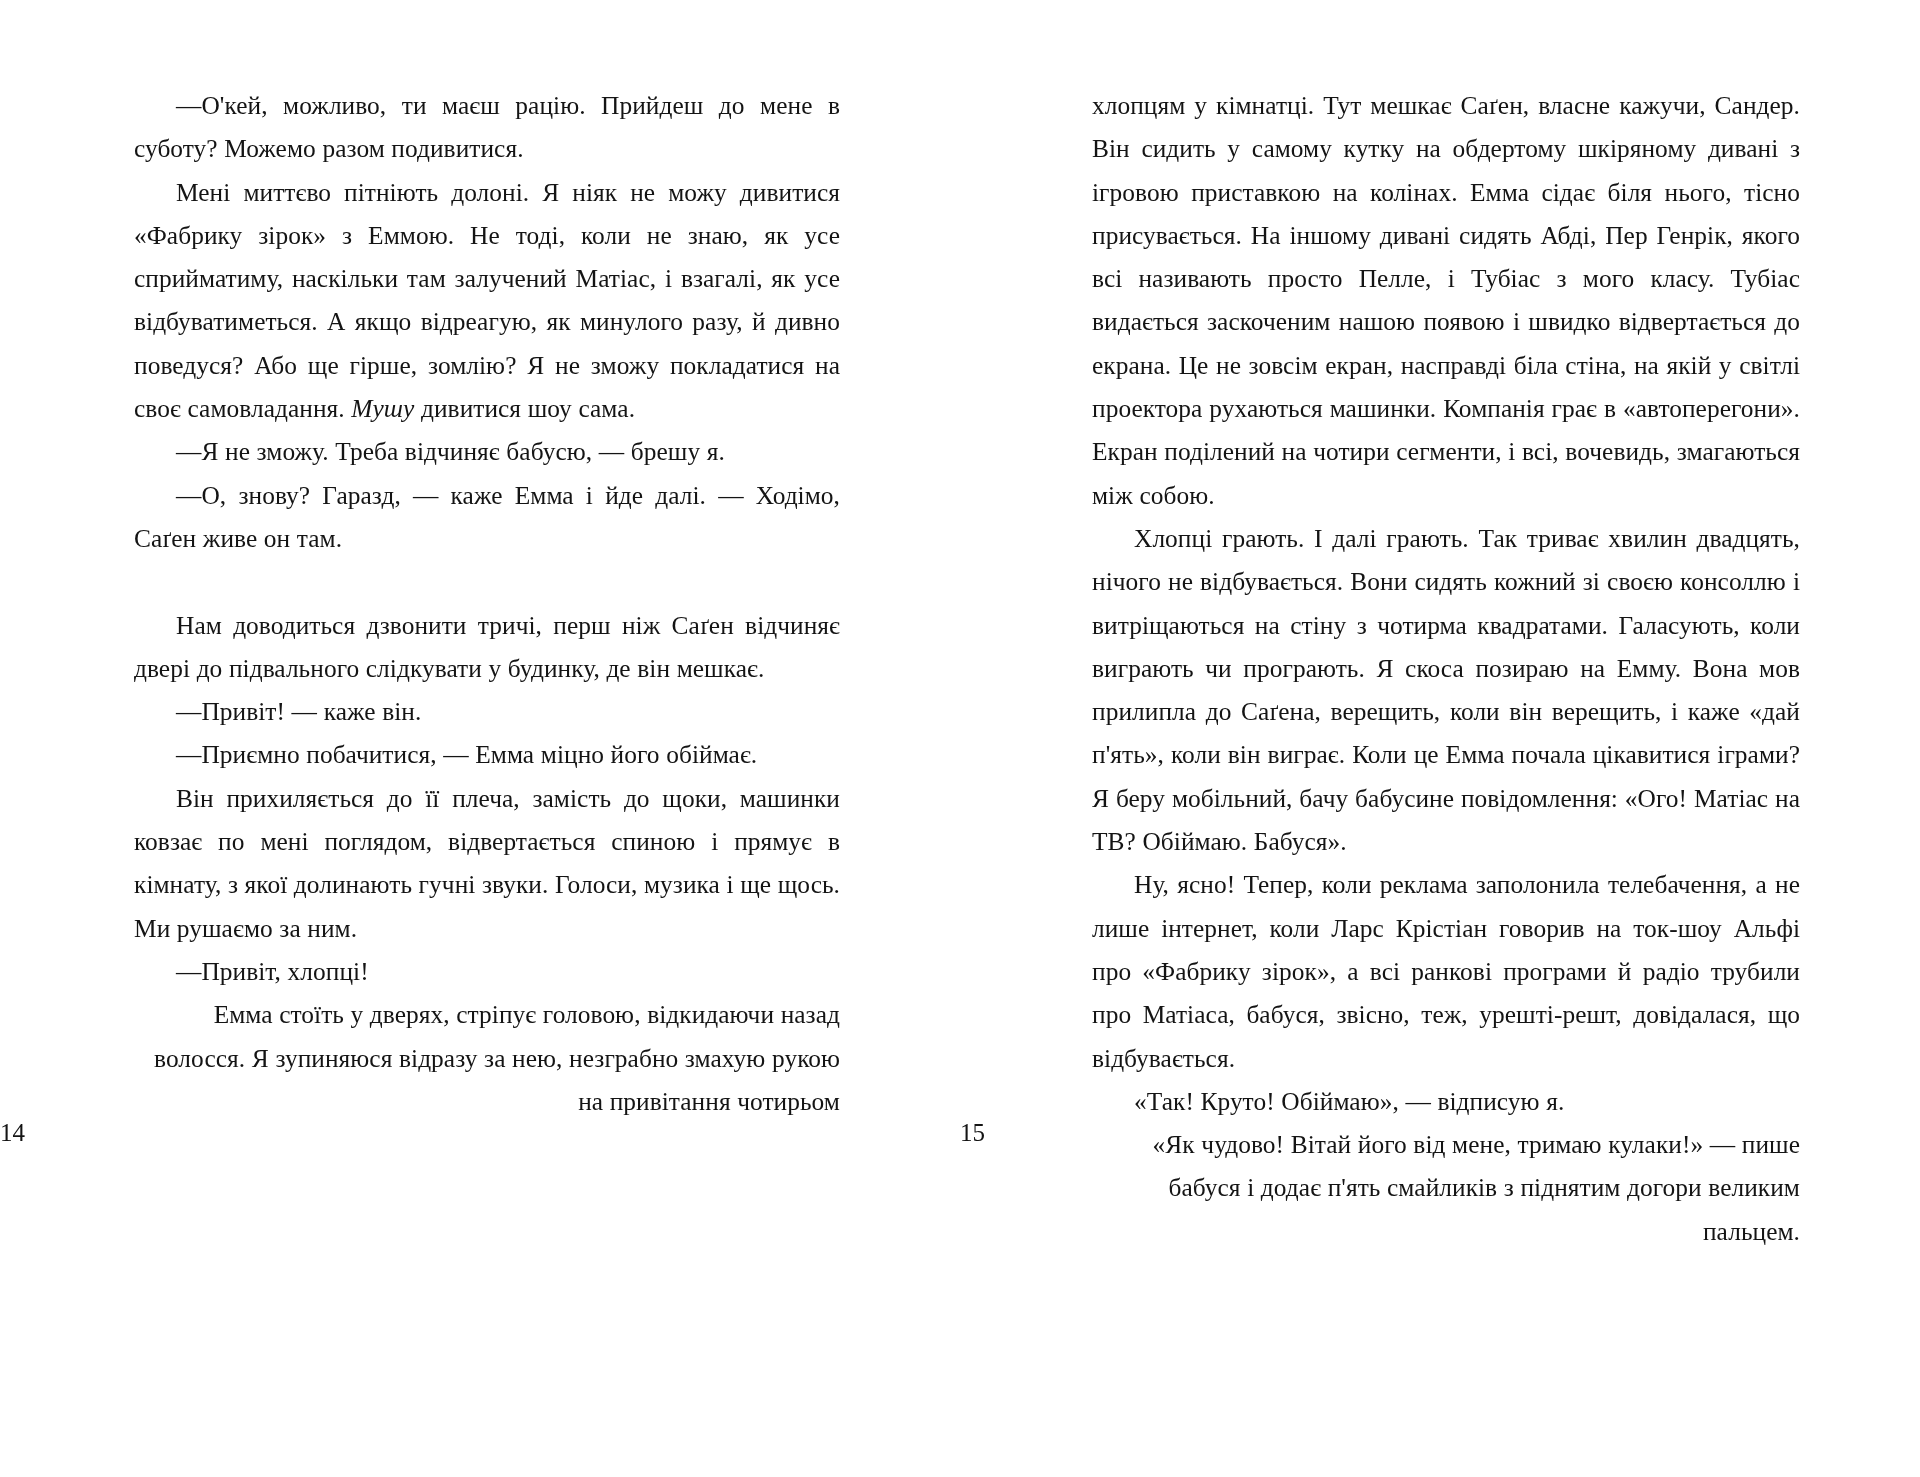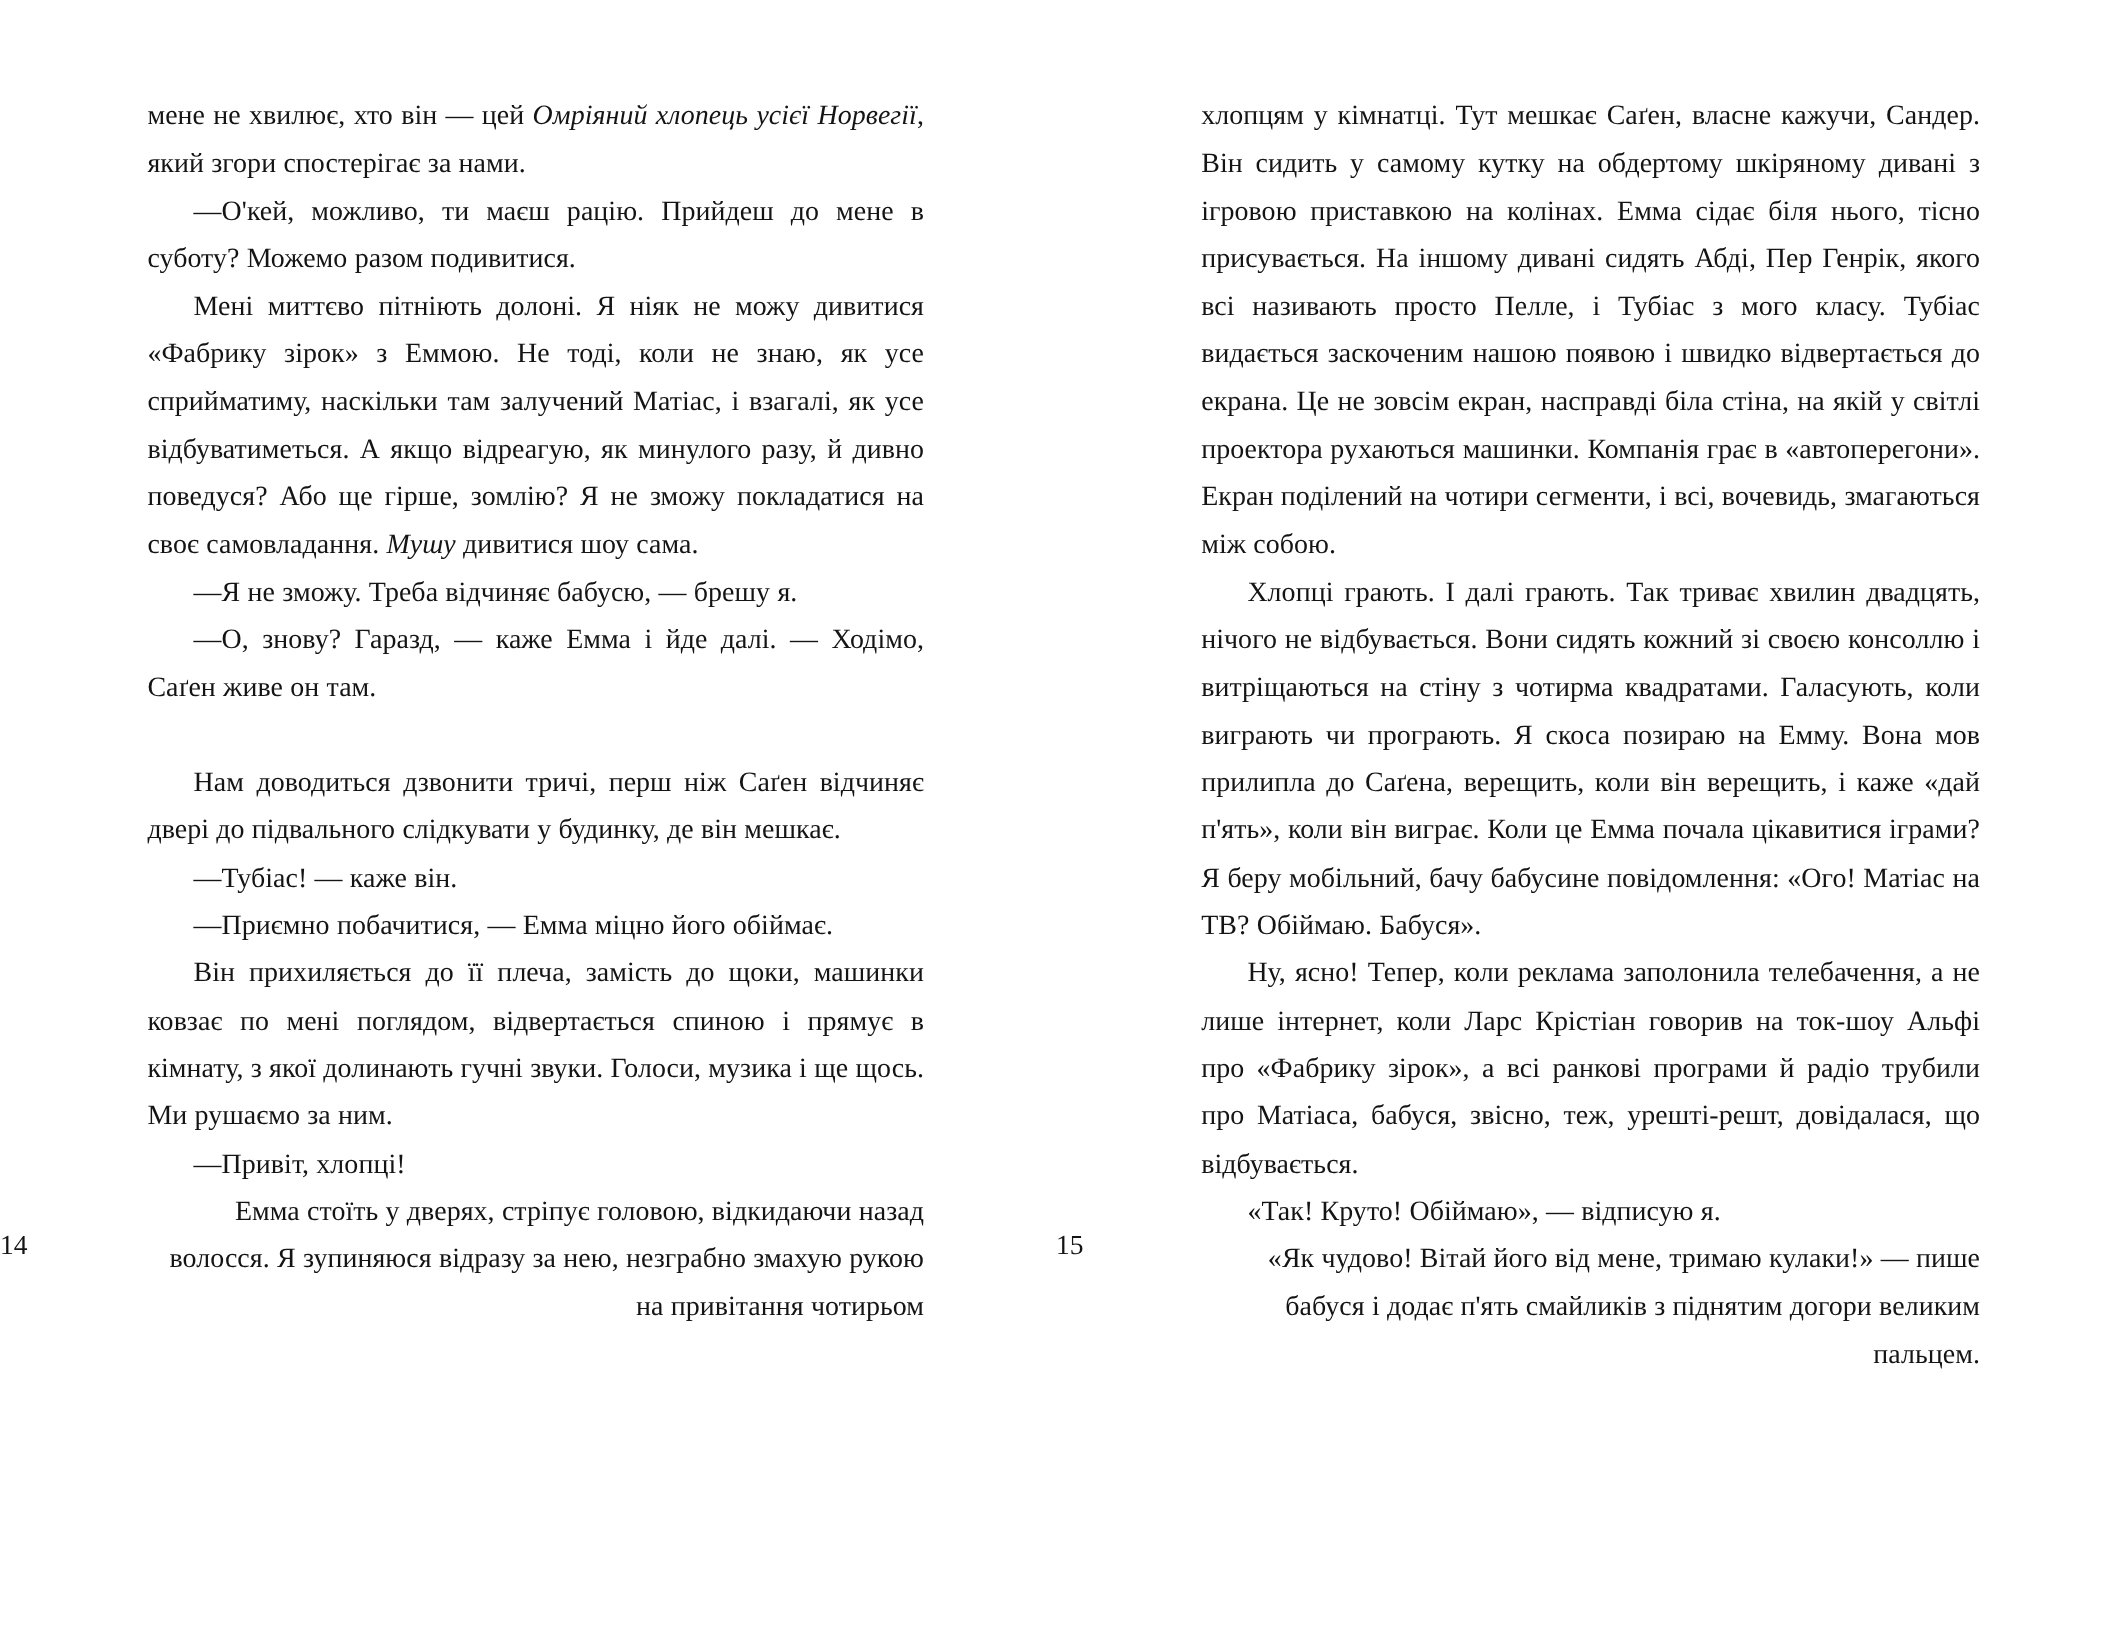--- a/index.html
+++ b/index.html
@@ -72,38 +72,35 @@
   .folio-right { bottom: 332px; }
 </style>
 </head>
 <body>
 
 <div class="spread">
 
   <div class="page page-left">
     <div class="textblock">
 
-      <p class="noindent">
-        <span>мене не хвилює, хто він — цей </span><em>Омріяний хлопець усієї Норвегії</em><span>, який згори спостерігає за нами.</span>
-      </p>
 
 
       <p class="indent">—О'кей, можливо, ти маєш рацію. Прийдеш до мене в суботу? Можемо разом подивитися.</p>
 
       <p class="indent">
         <span>Мені миттєво пітніють долоні. Я ніяк не можу дивитися «Фабрику зірок» з Еммою. Не тоді, коли не знаю, як усе сприйматиму, наскільки там залучений Матіас, і взагалі, як усе відбуватиметься. А якщо відреагую, як минулого разу, й дивно поведуся? Або ще гірше, зомлію? Я не зможу покладатися на своє самовладання. </span><em>Мушу</em><span> дивитися шоу сама.</span>
       </p>
 
       <p class="indent">—Я не зможу. Треба відчиняє бабусю, — брешу я.</p>
 
       <p class="indent">—О, знову? Гаразд, — каже Емма і йде далі. — Ходімо, Саґен живе он там.</p>
 
       <p class="indent gap">Нам доводиться дзвонити тричі, перш ніж Саґен відчиняє двері до підвального слідкувати у будинку, де він мешкає.</p>
 
-      <p class="indent">—Тубіас! — каже він.</p>
+      <p class="indent">—Привіт! — каже він.</p>
 
       <p class="indent">—Приємно побачитися, — Емма міцно його обіймає.</p>
 
       <p class="indent">Він прихиляється до її плеча, замість до щоки, машинки ковзає по мені поглядом, відвертається спиною і прямує в кімнату, з якої долинають гучні звуки. Голоси, музика і ще щось. Ми рушаємо за ним.</p>
 
       <p class="indent">—Привіт, хлопці!</p>
 
       <p class="indent">Емма стоїть у дверях, стріпує головою, відкидаючи назад волосся. Я зупиняюся відразу за нею, незграбно змахую рукою на привітання чотирьом</p>
 
     </div>

